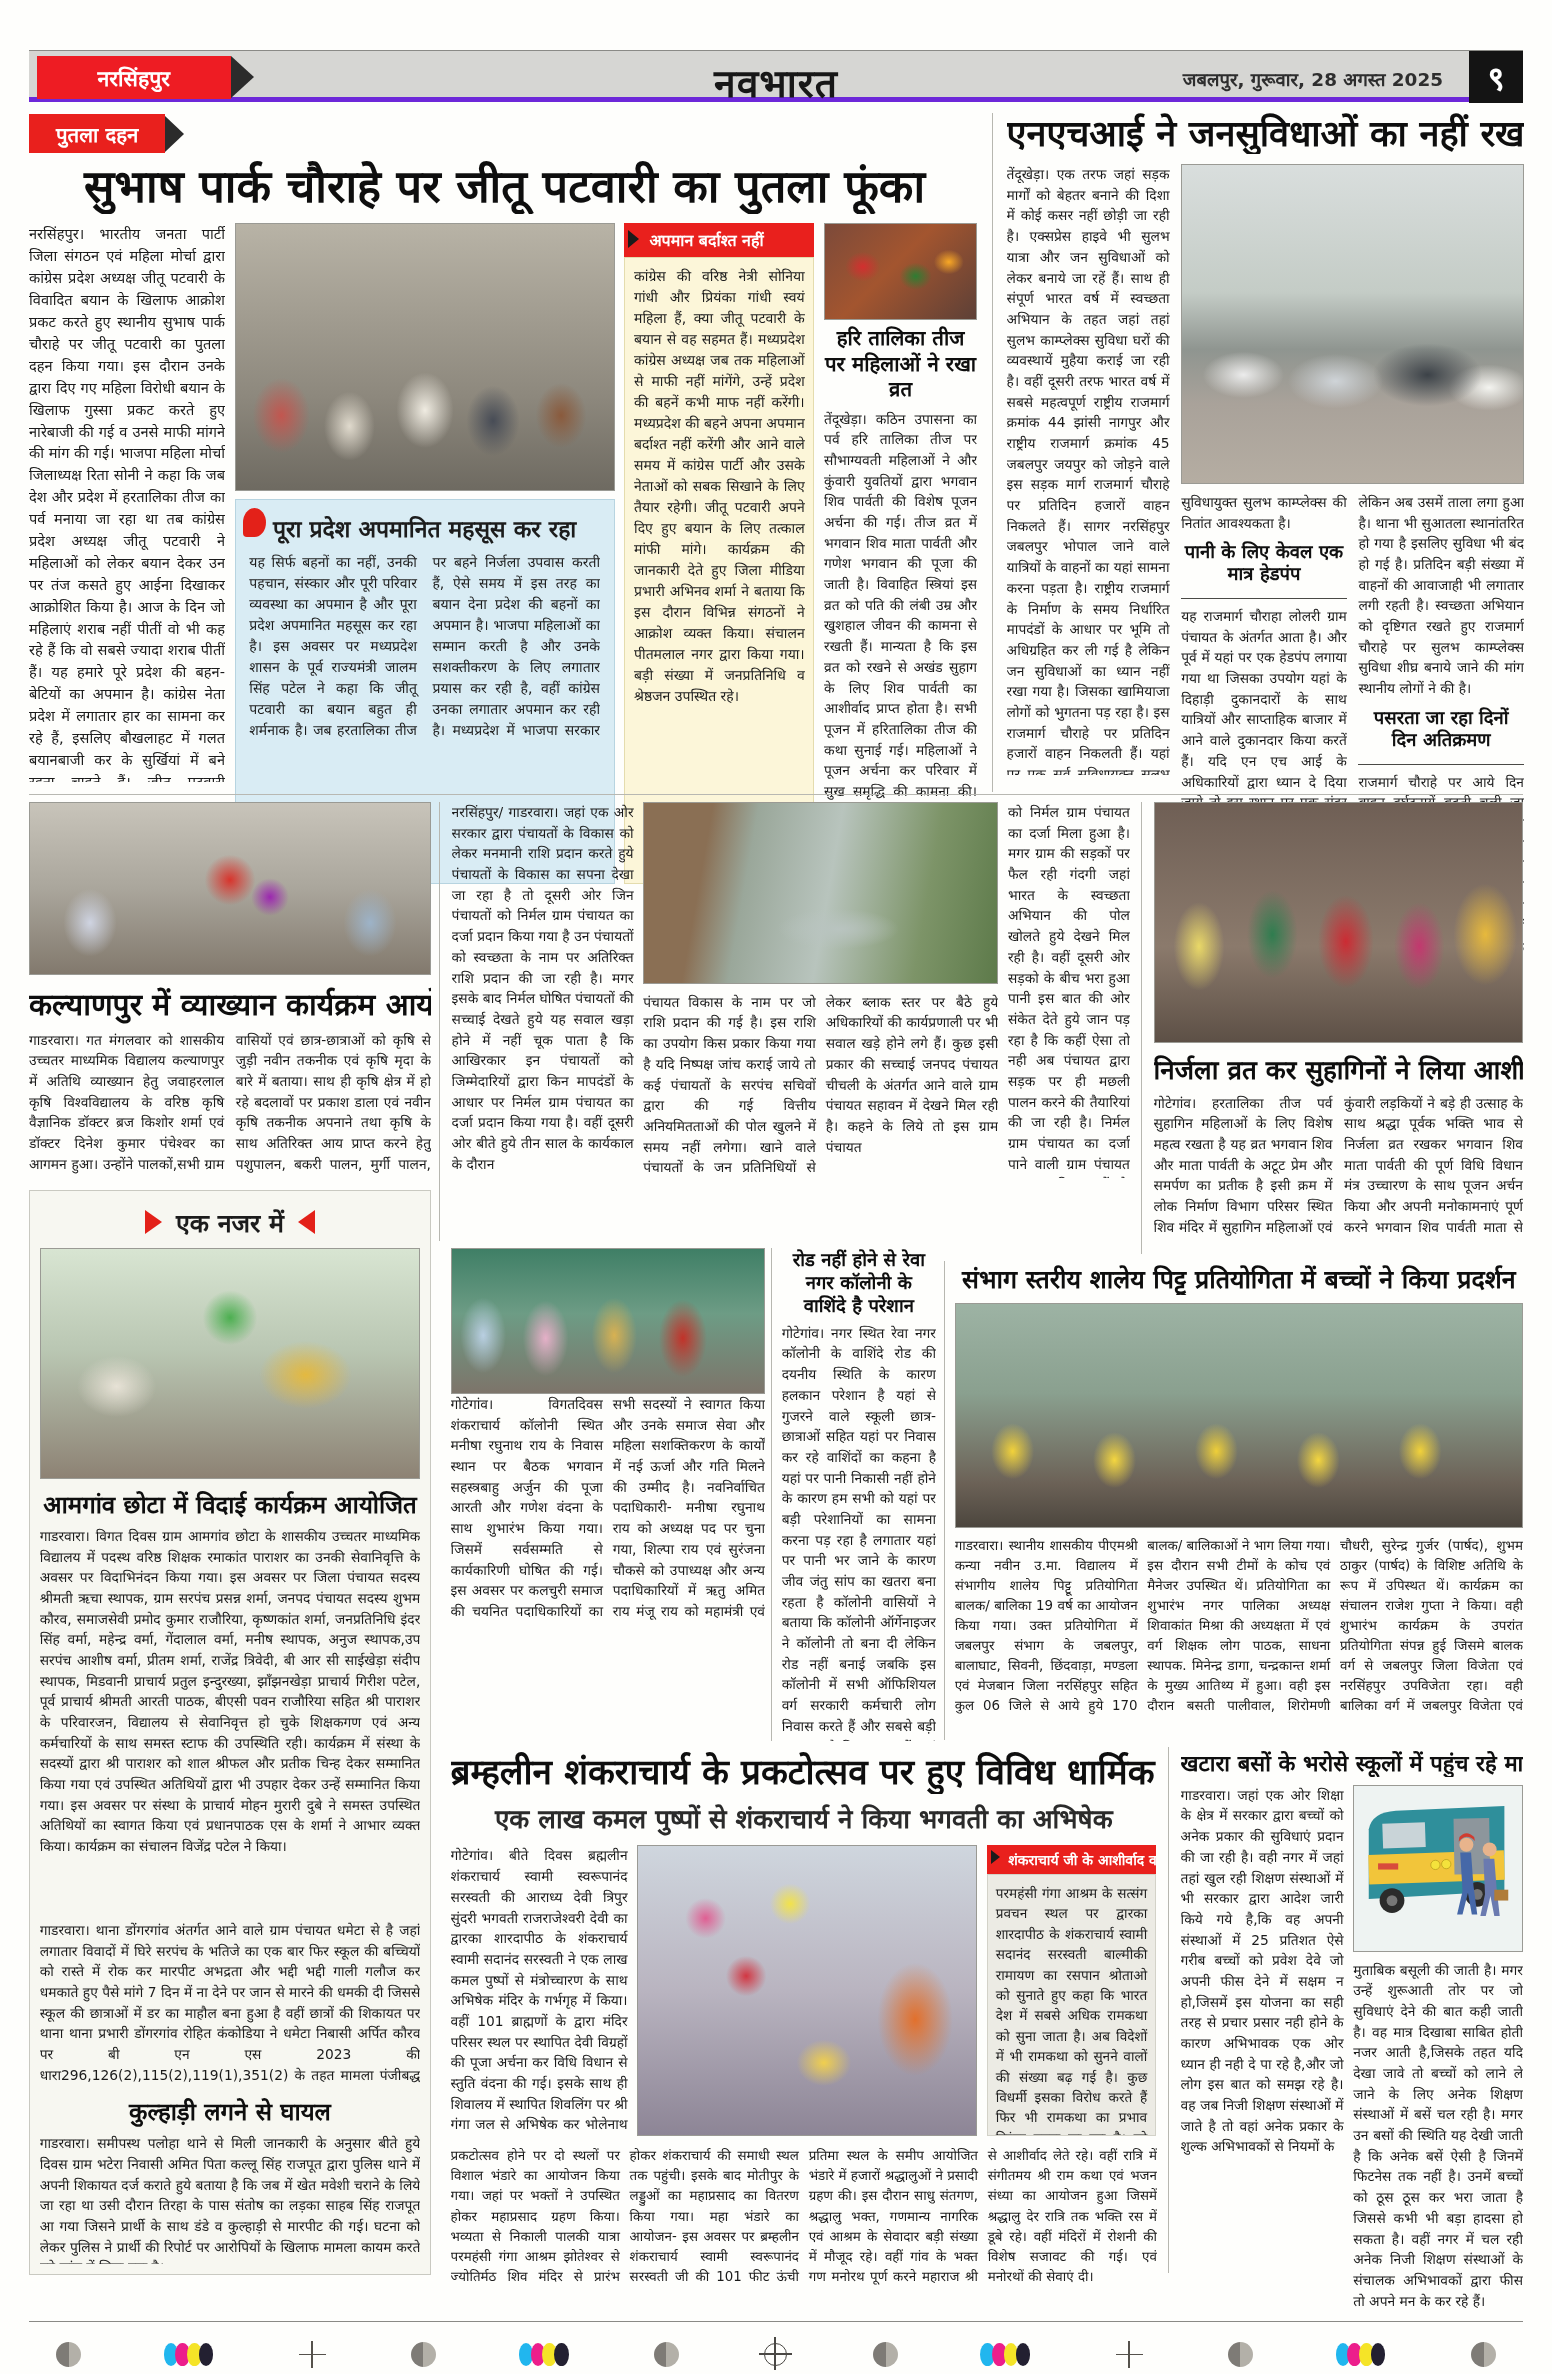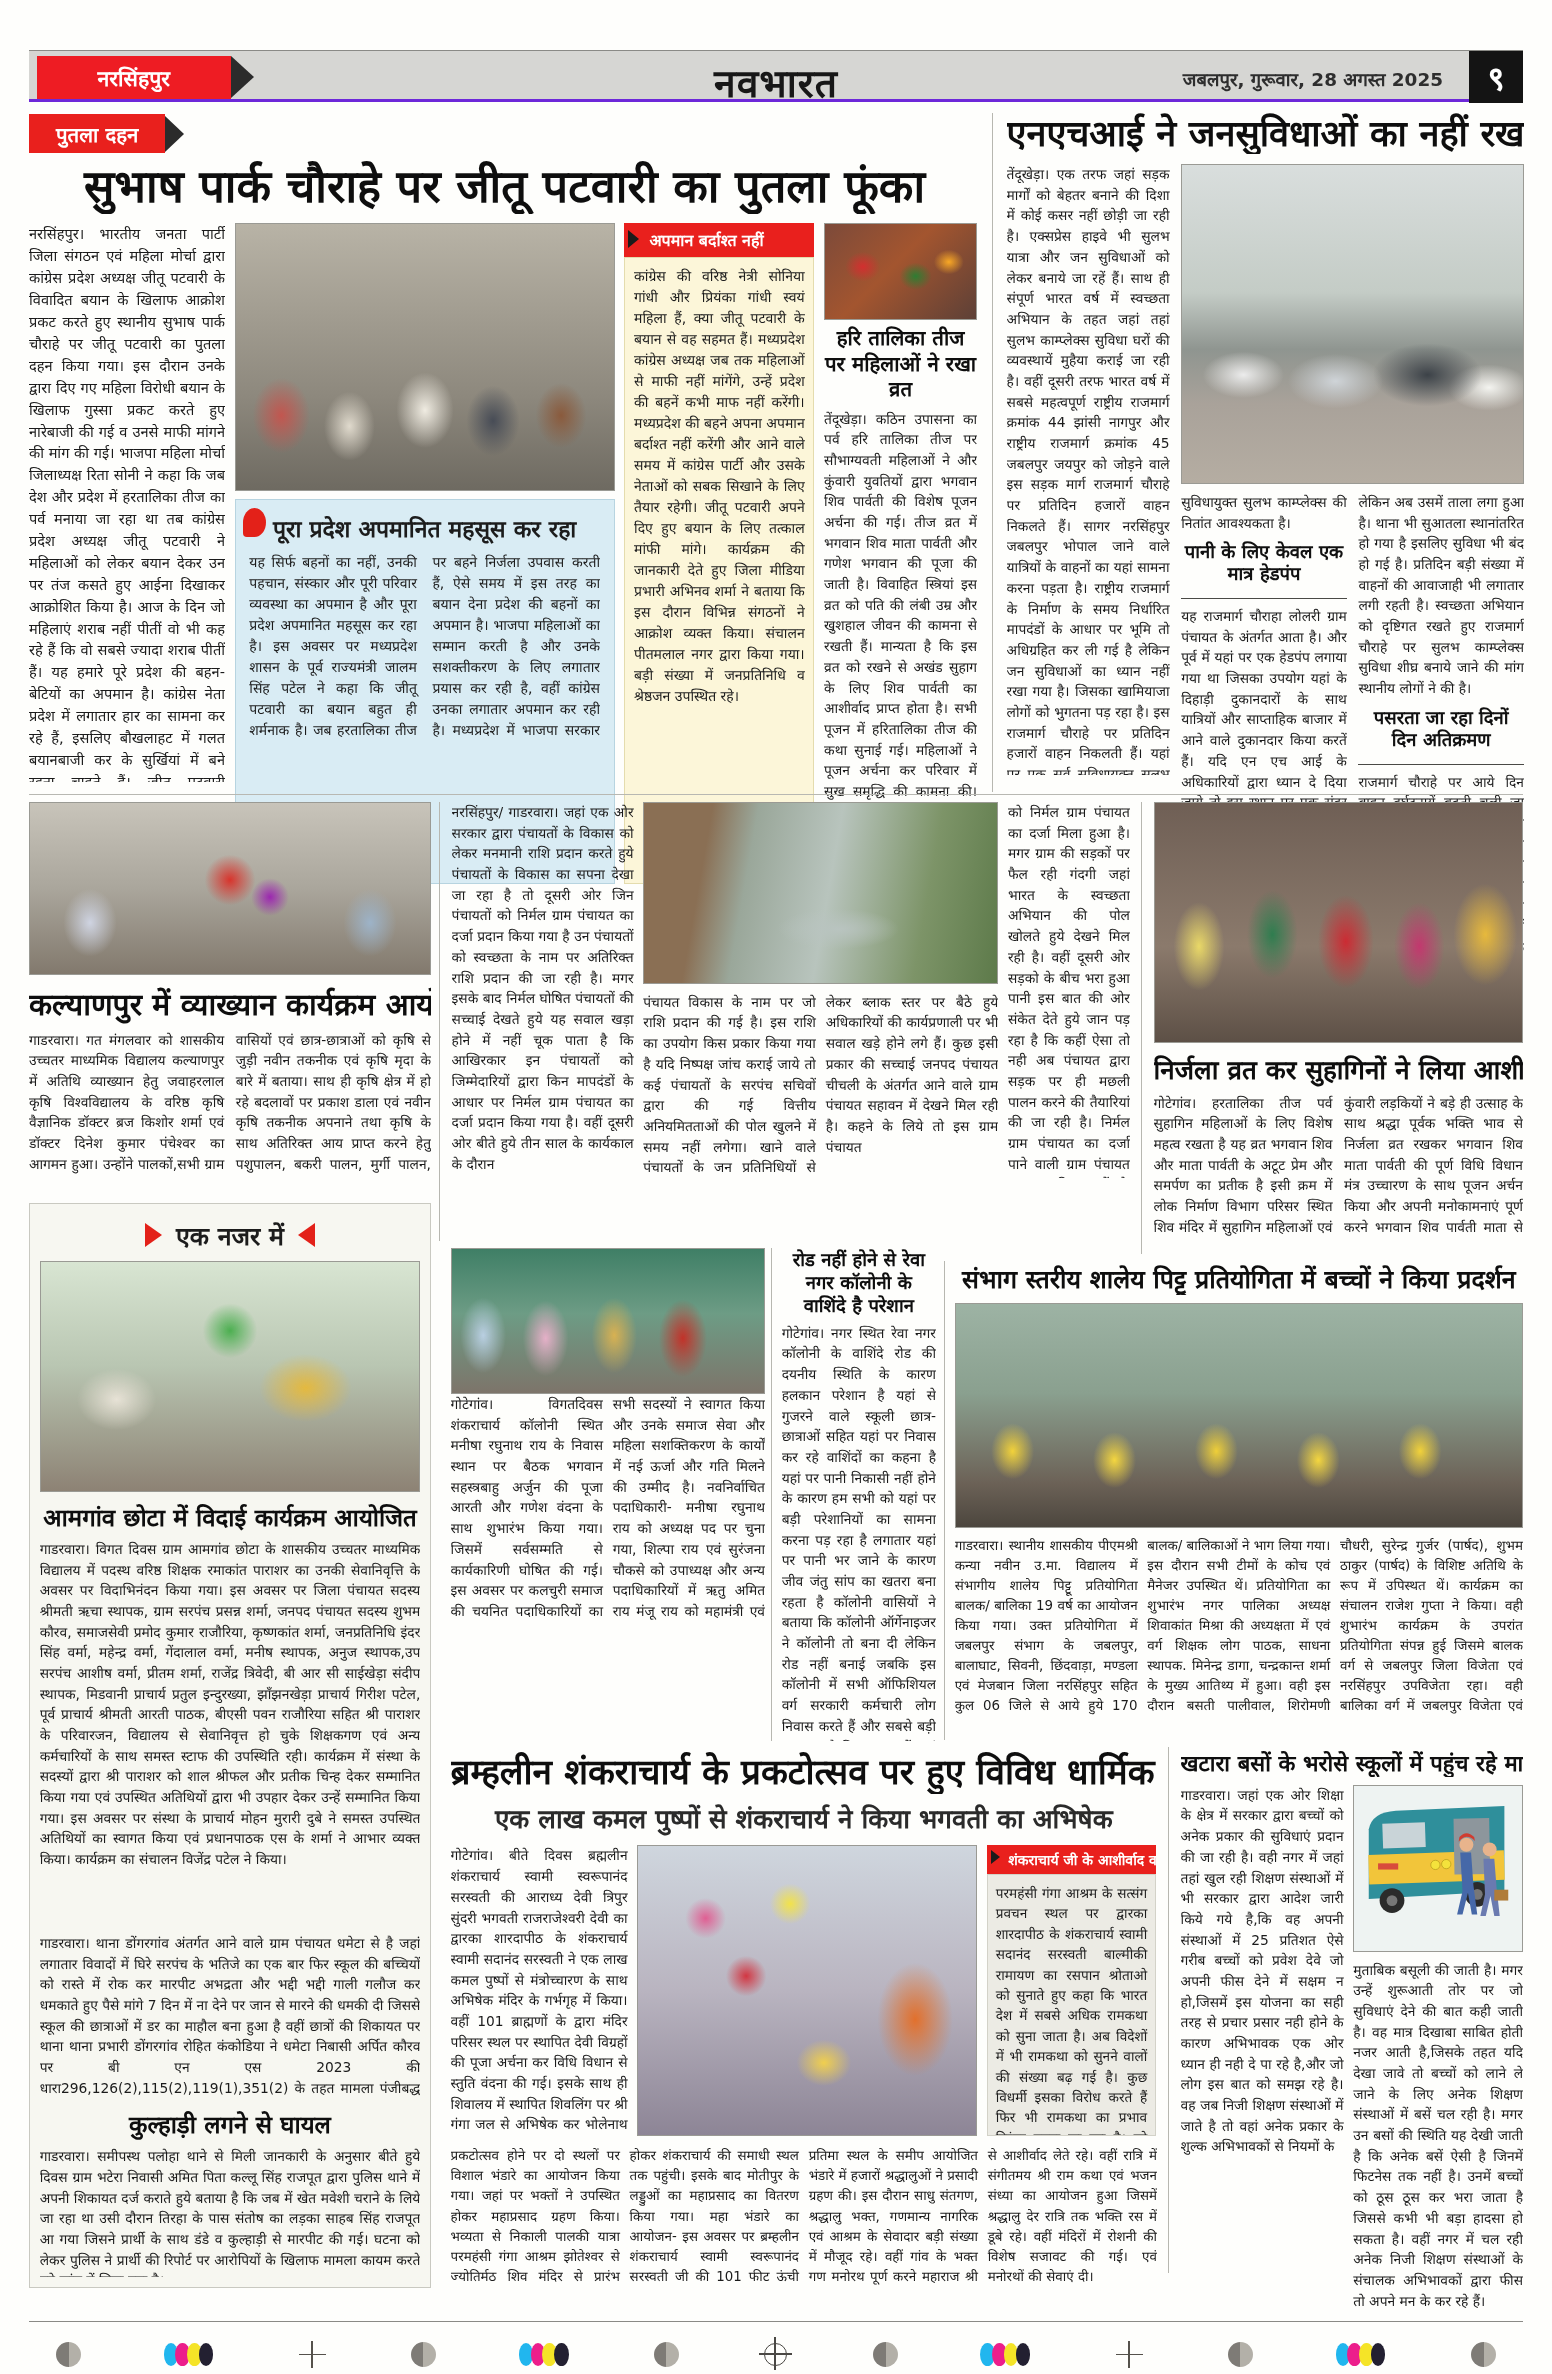--- a/index.html
+++ b/index.html
@@ -1,21 +1,21 @@
 <!DOCTYPE html>
 <html><head>
 <meta charset="utf-8">
 <style>
   * { margin:0; padding:0; box-sizing:border-box; }
   body { background:#e8e8e8; font-family:"DejaVu Sans", sans-serif; }
   .page { position:relative; width:1553px; height:2375px; margin:0 auto; background:#fefefc; color:#1c1c1c; overflow:hidden; }
   .abs { position:absolute; }
 
   
-  .masthead { left:29px; top:50px; width:1494px; height:52px; background:#d6d6d3; border-top:1.9px solid #8a8a86; border-bottom:3px solid #6d28d9; }
+  .masthead { left:29px; top:50px; width:1494px; height:52px; background:#d6d6d3; border-top:1.9px solid #8a8a86; border-bottom:5px solid #6d28d9; }
   .edition-box { position:absolute; left:7.8px; top:4.9px; width:194px; height:43px; background:#ee1c23; color:#fff; font-weight:bold; font-size:21.3px; display:flex; align-items:center; justify-content:center; }
   .edition-arrow { position:absolute; left:202px; top:4.9px; width:0; height:0; border-top:21.3px solid transparent; border-bottom:21.3px solid transparent; border-left:23px solid #2b2b2b; }
   .mast-title { position:absolute; left:0; top:3.9px; width:100%; text-align:center; font-size:39px; font-weight:bold; color:#171717; letter-spacing:1px; }
   .mast-date { position:absolute; right:80px; top:14.6px; font-size:18.4px; font-weight:bold; color:#2e2e2e; }
   .page-num { position:absolute; right:0; top:0; width:54px; height:52px; background:#141414; color:#fff; font-size:33px; font-weight:bold; display:flex; align-items:center; justify-content:center; }
 
   
   .coltext { font-size:14.6px; line-height:1.5; text-align:justify; overflow:hidden; color:#1b1b1b; }
   .small { font-size:13.8px; }
   .headline { font-weight:bold; color:#0e0e0e; text-align:center; white-space:nowrap; overflow:hidden; }
@@ -205,21 +205,21 @@
       <div class="coltext small">को निर्मल ग्राम पंचायत का दर्जा मिला हुआ है। मगर ग्राम की सड़कों पर फैल रही गंदगी जहां भारत के स्वच्छता अभियान की पोल खोलते हुये देखने मिल रही है। वहीं दूसरी ओर सड़को के बीच भरा हुआ पानी इस बात की ओर संकेत देते हुये जान पड़ रहा है कि कहीं ऐसा तो नही अब पंचायत द्वारा सड़क पर ही मछली पालन करने की तैयारियां की जा रही है। निर्मल ग्राम पंचायत का दर्जा पाने वाली ग्राम पंचायत सहावन की सड़कों के ऊपर फैल रही गंदगी और पानी के चलते जहां स्कूली बच्चों का आना जाना मुश्किल हो रहा है वही दूसरी ओर गंदा पानी जमा रहने के लिये मच्छरों के चलते गांव में डेगू फैलने की संभावना।</div>
     </div>
   </div>
 
   <div class="abs vrule" style="left:1141px; top:802px; width:382px; height:452px; padding-left:11.6px;">
     <div class="photo ph-women" style="height:241px;"></div>
     <div class="headline" style="font-size:26px; margin:7.8px 0 5.8px;">निर्जला व्रत कर सुहागिनों ने लिया आशीर्वाद</div>
     <div class="coltext small" style="column-count:2; column-gap:11.6px; height:151px;">गोटेगांव। हरतालिका तीज पर्व सुहागिन महिलाओं के लिए विशेष महत्व रखता है यह व्रत भगवान शिव और माता पार्वती के अटूट प्रेम और समर्पण का प्रतीक है इसी क्रम में लोक निर्माण विभाग परिसर स्थित शिव मंदिर में सुहागिन महिलाओं एवं कुंवारी लड़कियों ने बड़े ही उत्साह के साथ श्रद्धा पूर्वक भक्ति भाव से निर्जला व्रत रखकर भगवान शिव माता पार्वती की पूर्ण विधि विधान मंत्र उच्चारण के साथ पूजन अर्चन किया और अपनी मनोकामनाएं पूर्ण करने भगवान शिव पार्वती माता से प्रार्थना की, सुहागिन जिया कृपलानी बताती है कि आज के दिन मां पार्वती मैया ने भगवान भोले बाबा के लिए यह व्रत निर्जला रखकर पूजन अर्चन किया था, इसीलिए हम सभी सुहागन महिलाओं ने अपने दांपत्य जीवन में सुख समृद्धि के साथ-साथ हर मनोकामनाएं पूर्ण हो।</div>
   </div>
 
-  <div class="abs" style="left:29px; top:1190px; width:402px; height:1085px; border:1px solid #c9c9c1; background:#f7f7f1; padding:9.7px; display:flex; flex-direction:column;margin-top:13px;">
+  <div class="abs" style="left:29px; top:1190px; width:402px; height:1085px; border:1px solid #c9c9c1; background:#f7f7f1; padding:9.7px; display:flex; flex-direction:column;">
     <div class="section-head">
       <span class="tri-r"></span>
       <span>एक नजर में</span>
       <span class="tri-l"></span>
     </div>
     <div class="photo ph-banner" style="height:231px; margin:5.8px 0 7.8px;"></div>
     <div class="headline" style="font-size:24px; margin-bottom:5.8px;">आमगांव छोटा में विदाई कार्यक्रम आयोजित</div>
     <div class="coltext small" style="height:394px;">गाडरवारा। विगत दिवस ग्राम आमगांव छोटा के शासकीय उच्चतर माध्यमिक विद्यालय  में पदस्थ वरिष्ठ शिक्षक रमाकांत पाराशर का उनकी सेवानिवृत्ति के अवसर पर विदाभिनंदन किया गया। इस अवसर पर जिला पंचायत सदस्य श्रीमती ऋचा स्थापक, ग्राम सरपंच प्रसन्न शर्मा, जनपद पंचायत सदस्य शुभम कौरव, समाजसेवी प्रमोद कुमार राजौरिया, कृष्णकांत शर्मा, जनप्रतिनिधि इंदर सिंह वर्मा, महेन्द्र वर्मा, गेंदालाल वर्मा, मनीष स्थापक, अनुज स्थापक,उप सरपंच आशीष वर्मा, प्रीतम शर्मा, राजेंद्र त्रिवेदी, बी आर सी साईखेड़ा संदीप स्थापक, मिडवानी प्राचार्य प्रतुल इन्दुरख्या, झाँझनखेड़ा प्राचार्य गिरीश पटेल, पूर्व प्राचार्य श्रीमती आरती पाठक, बीएसी पवन राजौरिया सहित श्री पाराशर के परिवारजन, विद्यालय से सेवानिवृत्त हो चुके शिक्षकगण एवं अन्य कर्मचारियों के साथ समस्त स्टाफ की उपस्थिति रही। कार्यक्रम में संस्था के सदस्यों द्वारा श्री पाराशर को शाल श्रीफल और प्रतीक चिन्ह देकर सम्मानित किया गया एवं उपस्थित अतिथियों द्वारा भी उपहार देकर उन्हें सम्मानित किया गया। इस अवसर पर संस्था के प्राचार्य मोहन मुरारी दुबे ने समस्त उपस्थित अतिथियों का स्वागत किया एवं प्रधानपाठक एस के शर्मा ने आभार व्यक्त किया। कार्यक्रम का संचालन विजेंद्र पटेल ने किया।</div>
     <div class="coltext small" style="height:163px;">गाडरवारा। थाना डोंगरगांव अंतर्गत आने वाले ग्राम पंचायत धमेटा से है जहां लगातार विवादों में घिरे सरपंच के भतिजे का एक बार फिर स्कूल की बच्चियों को रास्ते में रोक कर मारपीट अभद्रता और भद्दी भद्दी गाली गलौज कर धमकाते हुए पैसे मांगे 7 दिन में ना देने पर जान से मारने की धमकी दी जिससे स्कूल की छात्राओं में डर का माहौल बना हुआ है वहीं छात्रों की शिकायत पर थाना थाना प्रभारी डोंगरगांव रोहित कंकोडिया ने धमेटा निबासी अर्पित कौरव पर बी एन एस 2023 की धारा296,126(2),115(2),119(1),351(2) के तहत मामला पंजीबद्ध कर आरोपी की तलाश शुरू कर दी है।</div>
     <div class="headline" style="font-size:24px; margin:11.6px 0 5.8px;">कुल्हाड़ी लगने से घायल</div>

